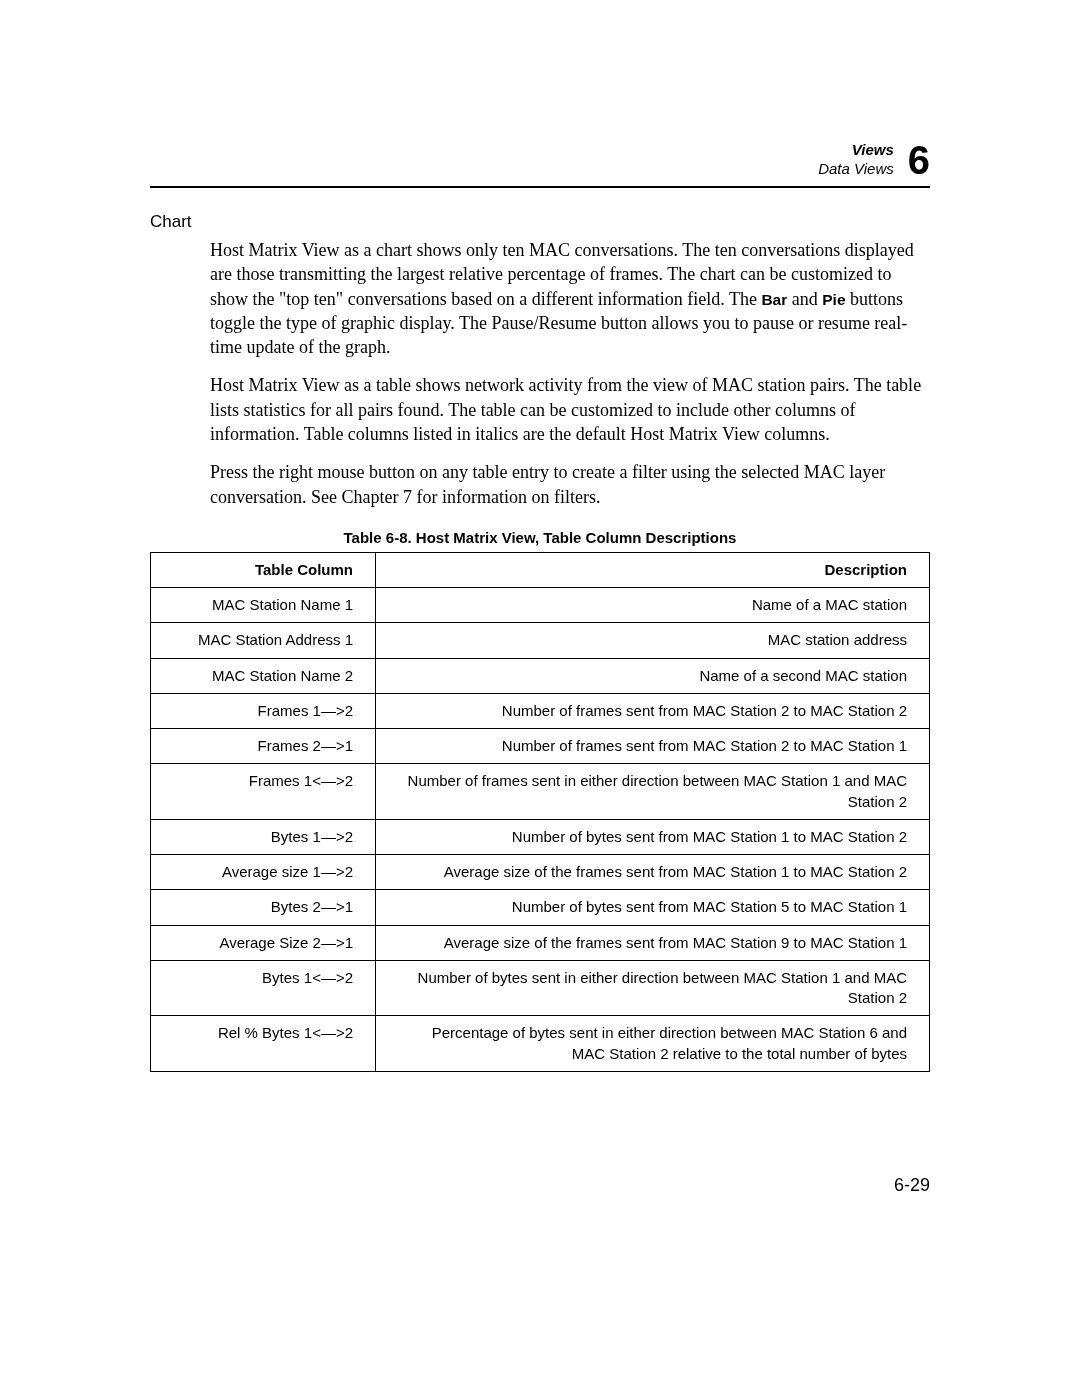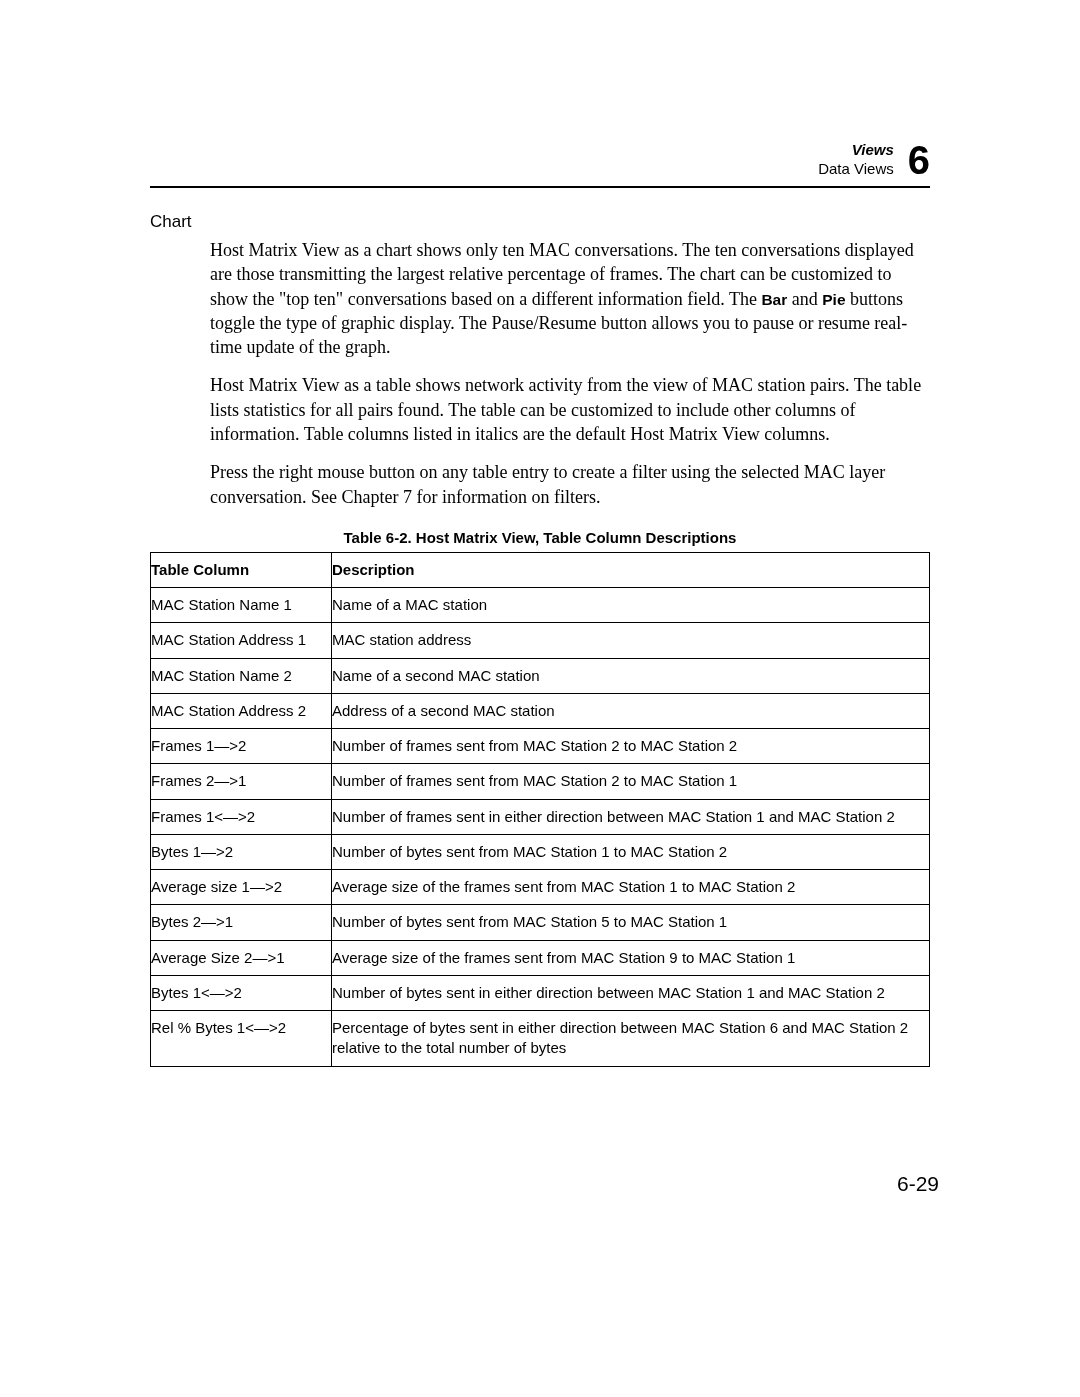--- a/index.html
+++ b/index.html
@@ -25,21 +25,21 @@
     margin-bottom: 24px;
   }
   .header-text {
     text-align: right;
     margin-right: 14px;
     font-family: Arial, Helvetica, sans-serif;
     font-size: 15px;
     line-height: 1.25;
   }
   .header-text .line1 { font-weight: bold; font-style: italic; }
-  .header-text .line2 { }
+  .header-text .line2 { font-style: italic; }
   .header-number {
     font-family: Arial, Helvetica, sans-serif;
     font-size: 40px;
     font-weight: 900;
     line-height: 1;
   }
 
   .section-heading {
     font-family: Arial, Helvetica, sans-serif;
     font-size: 17px;
@@ -69,43 +69,43 @@
 
   table.data {
     width: 100%;
     border-collapse: collapse;
     font-family: Arial, Helvetica, sans-serif;
     font-size: 15px;
   }
   table.data th, table.data td {
     border-top: 1px solid #000;
     border-bottom: 1px solid #000;
-    padding: 7px 0;
-    text-align: left;
+    padding: 7px 22px;
+    text-align: right;
     vertical-align: top;
     line-height: 1.35;
   }
   table.data th {
     font-weight: bold;
   }
   table.data th:first-child, table.data td:first-child {
     width: 180px;
     border-left: 1px solid #000;
     border-right: 1px solid #000;
   }
   table.data th:last-child, table.data td:last-child {
     border-right: 1px solid #000;
   }
 
   .page-number {
     position: absolute;
-    right: 141px;
+    right: 150px;
     bottom: 60px;
     font-family: Arial, Helvetica, sans-serif;
-    font-size: 21px;
+    font-size: 18px;
   }
 </style>
 </head>
 <body>
 
 <div class="page">
 
   <div class="header">
     <div class="header-text">
       <div class="line1">Views</div>
@@ -115,45 +115,41 @@
   </div>
 
   <div class="section-heading">Chart</div>
   <p class="body-text indent">
     <span>Host Matrix View as a chart shows only ten MAC conversations. The ten conversations displayed are those transmitting the largest relative percentage of frames. The chart can be customized to show the "top ten" conversations based on a different information field. The </span><span class="bold-inline">Bar</span><span> and </span><span class="bold-inline">Pie</span><span> buttons toggle the type of graphic display. The Pause/Resume button allows you to pause or resume real-time update of the graph.</span>
   </p>
 
   <p class="body-text indent">Host Matrix View as a table shows network activity from the view of MAC station pairs. The table lists statistics for all pairs found. The table can be customized to include other columns of information. Table columns listed in italics are the default Host Matrix View columns.</p>
   <p class="body-text indent">Press the right mouse button on any table entry to create a filter using the selected MAC layer conversation. See Chapter 7 for information on filters.</p>
 
-  <div class="table-caption">Table 6-2. Host Matrix View, Table Column Descriptions</div>
+  <div class="table-caption">Table 6-8. Host Matrix View, Table Column Descriptions</div>
 
   <table class="data">
     <thead>
       <tr>
         <th>Table Column</th>
         <th>Description</th>
       </tr>
     </thead>
     <tbody id="tbody">
         <tr>
           <td>MAC Station Name 1</td>
           <td>Name of a MAC station</td>
         </tr>
         <tr>
           <td>MAC Station Address 1</td>
           <td>MAC station address</td>
         </tr>
         <tr>
           <td>MAC Station Name 2</td>
           <td>Name of a second MAC station</td>
-        </tr>
-        <tr>
-          <td>MAC Station Address 2</td>
-          <td>Address of a second MAC station</td>
         </tr>
         <tr>
           <td>Frames 1—&gt;2</td>
           <td>Number of frames sent from MAC Station 2 to MAC Station 2</td>
         </tr>
         <tr>
           <td>Frames 2—&gt;1</td>
           <td>Number of frames sent from MAC Station 2 to MAC Station 1</td>
         </tr>
         <tr>

